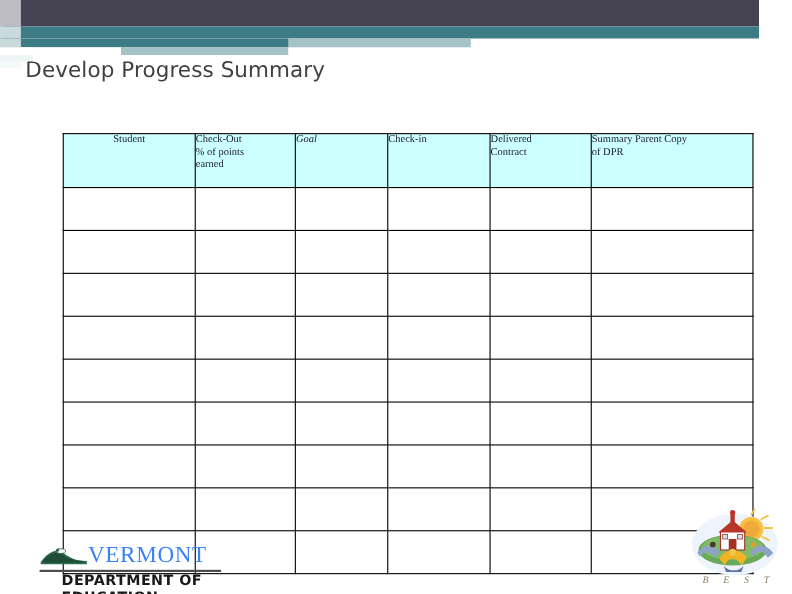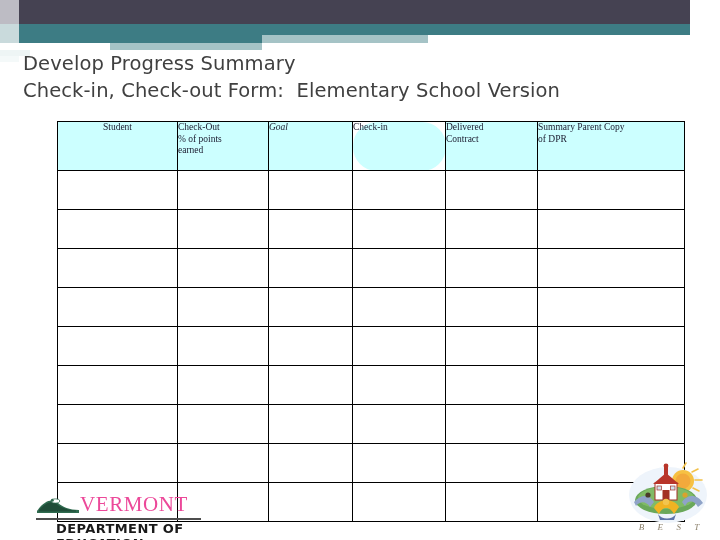--- a/index.html
+++ b/index.html
@@ -114,21 +114,21 @@
     height: 44px;
     z-index: 5;
   }
   #vt-wordmark {
     position: absolute;
     left: 44px;
     top: 0;
     font-family: "Liberation Serif", serif;
     font-size: 21px;
     letter-spacing: 0.6px;
-    color: #ec4899;
+    color: #3b82f6;
     line-height: 24px;
   }
   #vt-rule {
     position: absolute;
     left: 0;
     top: 26px;
     width: 165px;
     height: 2px;
     background: #4d4d4d;
   }
@@ -193,40 +193,39 @@
   <div class="bar bar-pale1-r"></div>
   <div class="bar bar-pale2"></div>
   <div class="bar bar-pale3"></div>
   <div class="bar bar-pale3-r"></div>
 </div>
 <div class="bar col-a"></div>
 <div class="bar col-b"></div>
 
 <div id="title-block">
   <div class="title-line">Develop Progress Summary</div>
-  <div class="title-line">Check-in, Check-out Form:  Elementary School Version</div>
 </div>
 
 <table id="form-table">
   <colgroup>
     <col style="width:120px">
       <col style="width:91px">
       <col style="width:84px">
     <col style="width:93px">
       <col style="width:92px">
       <col style="width:147px">
   </colgroup>
   <thead>
     <tr id="header-row">
         <td class="center-head" style="white-space: pre-line; margin-left: 34px;">Student</td>
         <td style="white-space: pre-line;">Check-Out
 % of points
 earned</td>
         <td style="white-space: pre-line; font-style: italic;">Goal</td>
-        <td style="white-space: pre-line; border-radius: 24px;">Check-in</td>
+        <td style="white-space: pre-line;">Check-in</td>
         <td style="white-space: pre-line; margin-top: 22px;">Delivered
 Contract</td>
         <td style="white-space: pre-line;">Summary Parent Copy
 of DPR</td>
       </tr>
   </thead>
   <tbody id="table-body">
       <tr>
         <td></td>
         <td></td>

